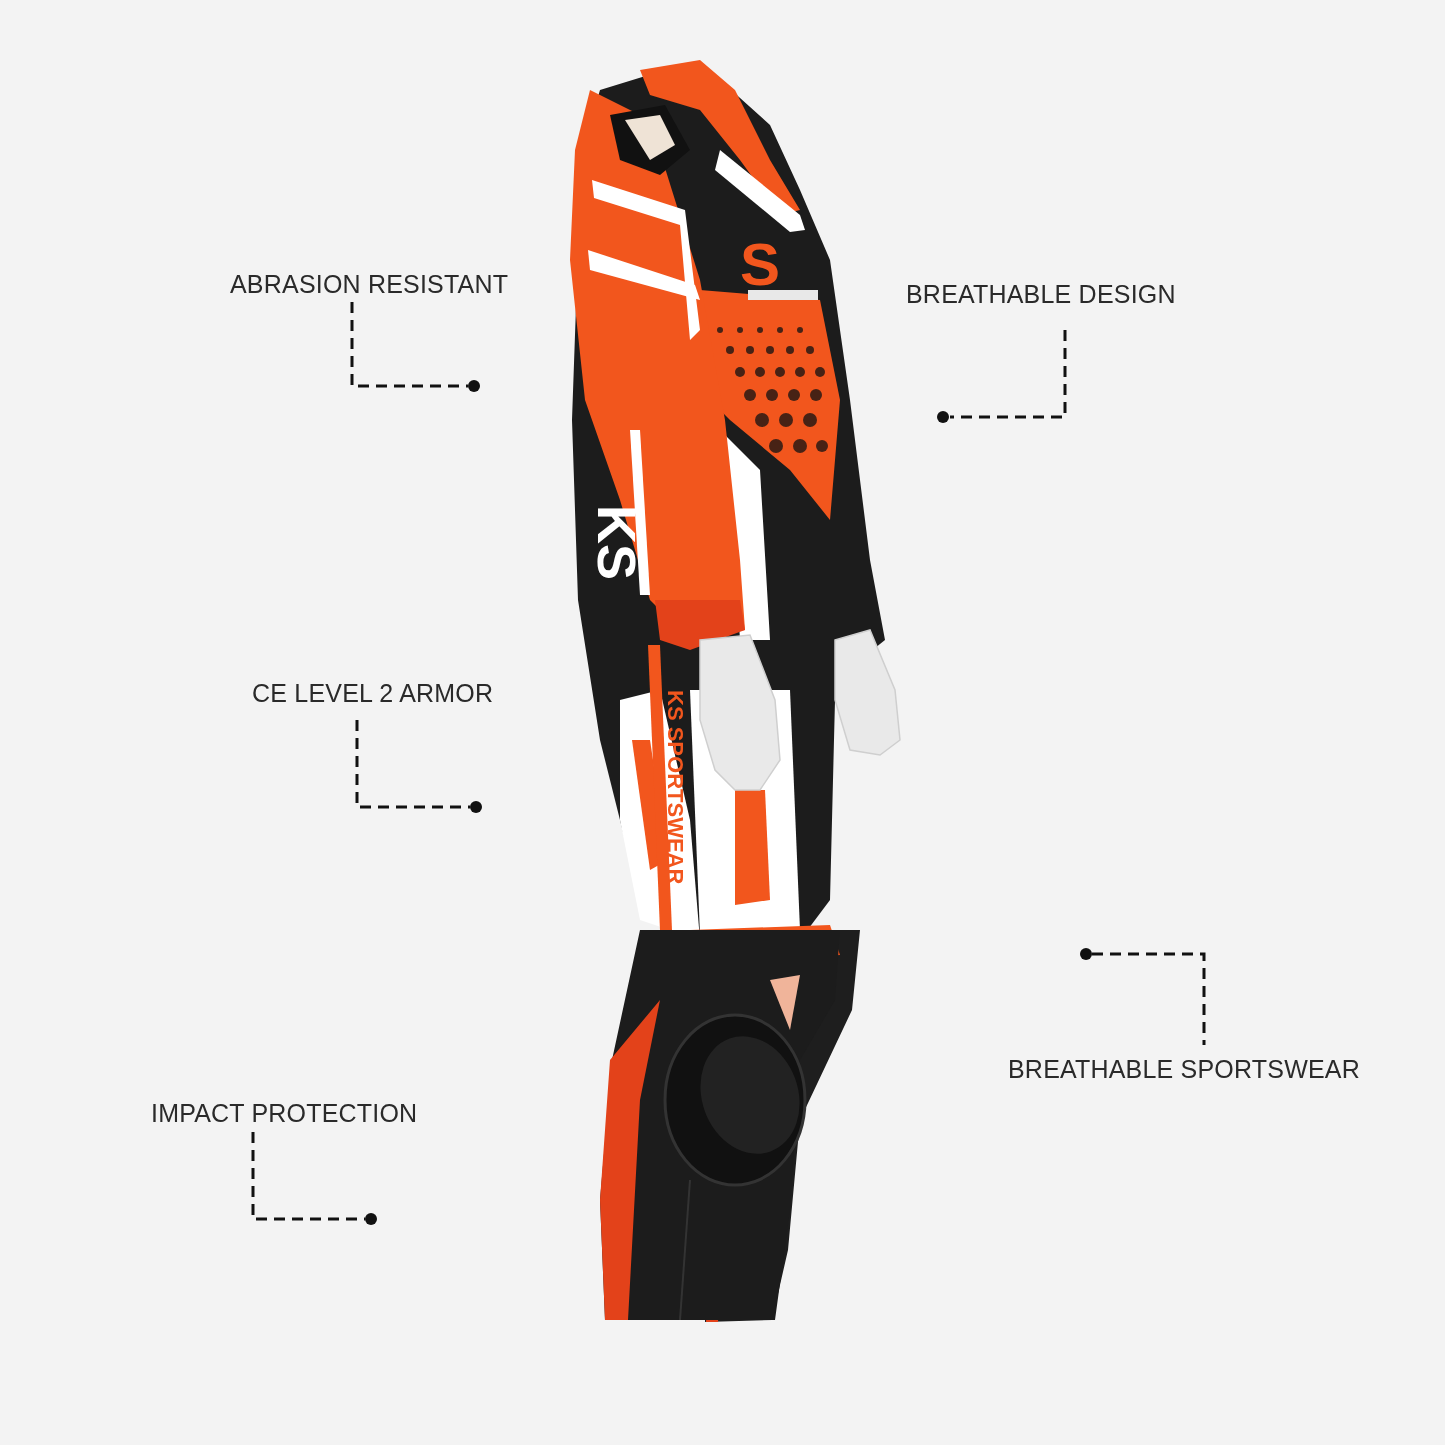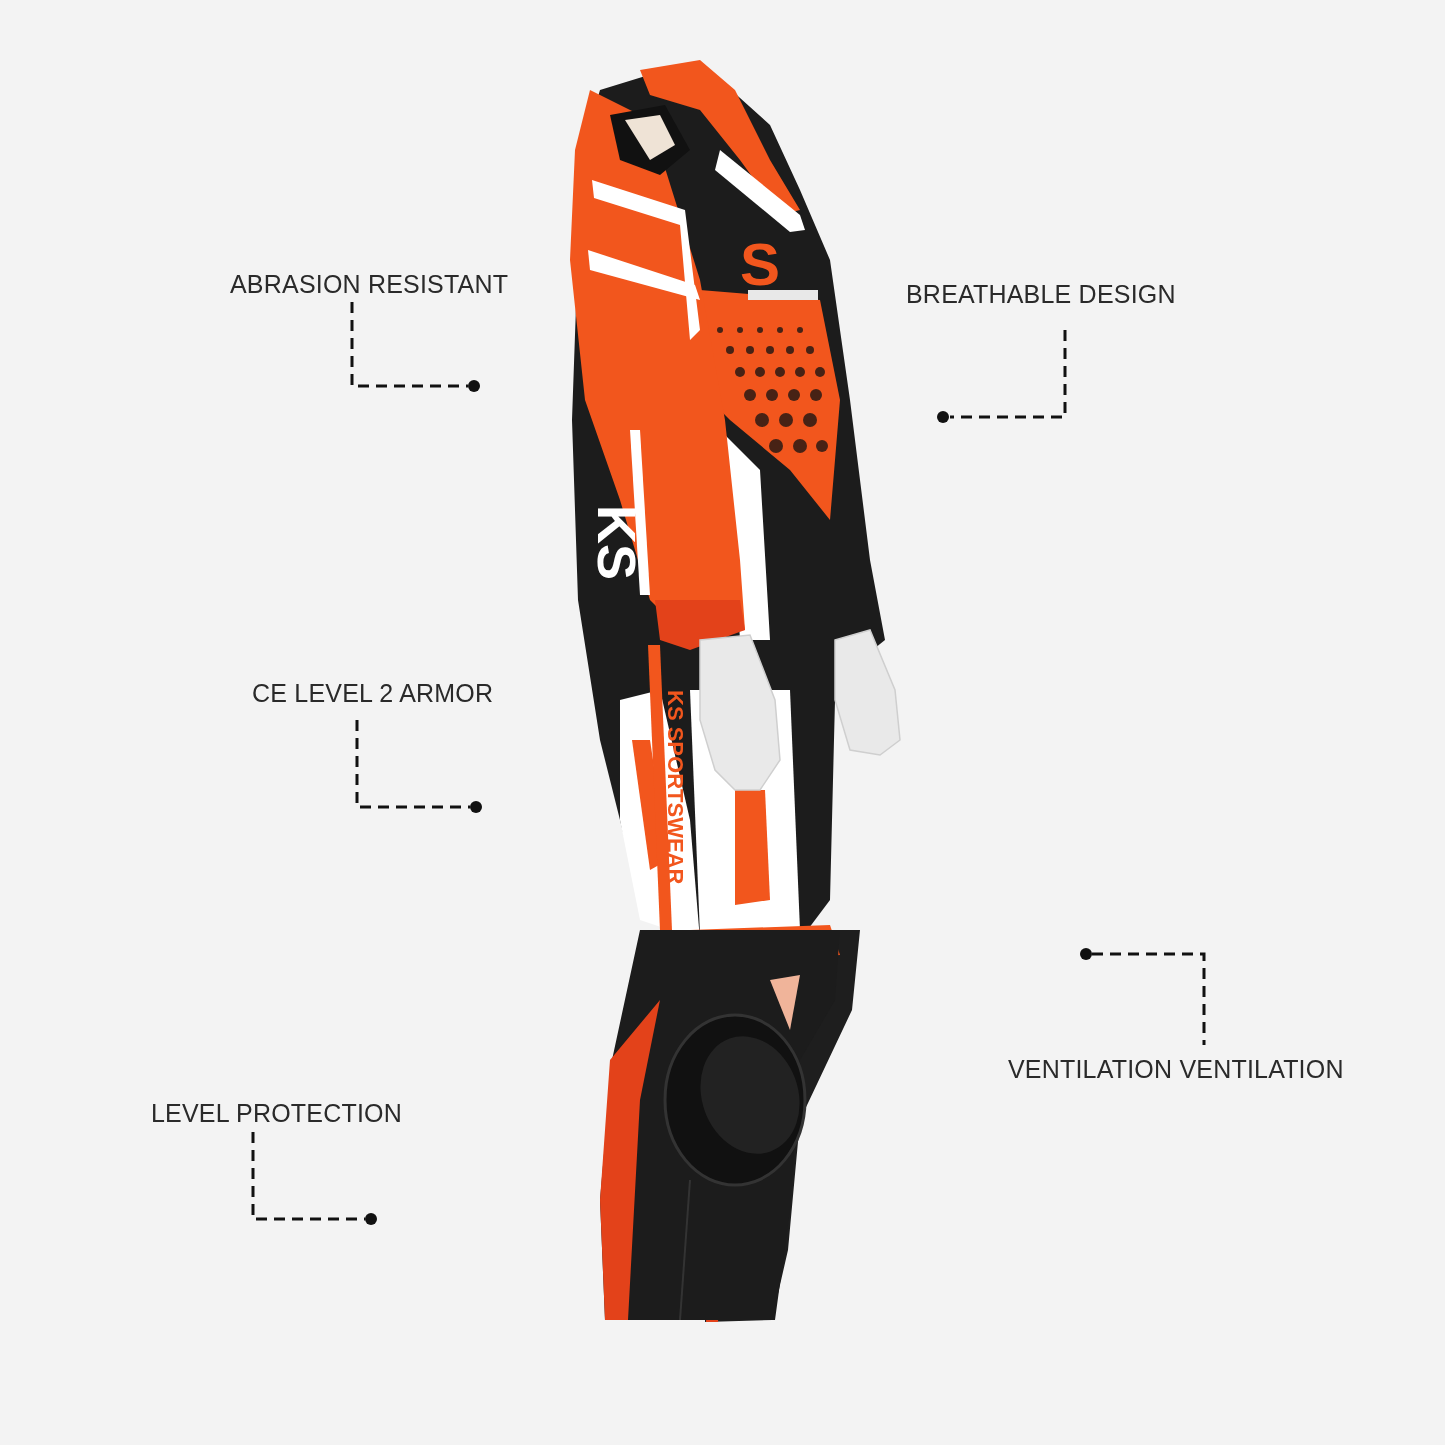--- a/index.html
+++ b/index.html
@@ -138,16 +138,16 @@
       <circle cx="943" cy="417" r="6"></circle>
       <circle cx="476" cy="807" r="6"></circle>
       <circle cx="1086" cy="954" r="6"></circle>
       <circle cx="371" cy="1219" r="6"></circle>
     </g>
   </svg>
 
   <div class="label" style="left:195px; top:272px;margin-left:35px;">ABRASION RESISTANT</div>
   <div class="label" style="left:906px; top:282px;">BREATHABLE DESIGN</div>
   <div class="label" style="left:252px; top:681px;text-align:right;">CE LEVEL 2 ARMOR</div>
-  <div class="label" style="left:1008px; top:1057px;">VENTILATION VENTILATION</div>
-  <div class="label" style="left:151px; top:1101px;">LEVEL PROTECTION</div>
+  <div class="label" style="left:1008px; top:1057px;">BREATHABLE SPORTSWEAR</div>
+  <div class="label" style="left:151px; top:1101px;">IMPACT PROTECTION</div>
 
 </div>
 
 </body></html>

